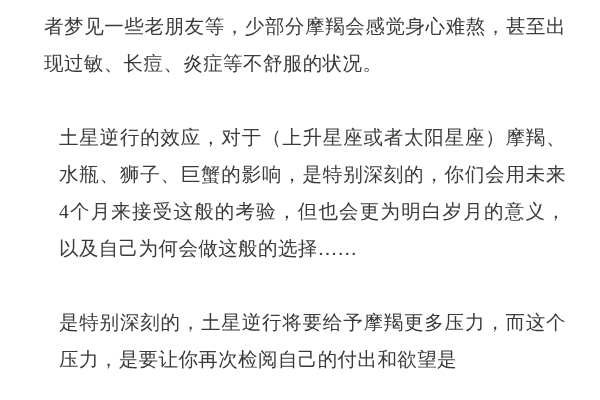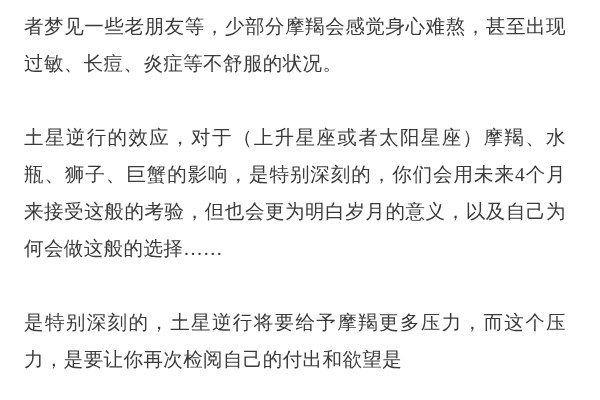--- a/index.html
+++ b/index.html
@@ -12,35 +12,36 @@
     background: #ffffff;
     font-family: "Liberation Serif", "DejaVu Serif", serif;
     overflow: hidden;
   }
   .page {
     position: relative;
     width: 600px;
     height: 380px;
     background: #ffffff;
     box-sizing: border-box;
-    padding: 8px 34px 0 24px;
+    padding: 8px 34px 0 44px;
     overflow: hidden;
   }
   .para {
     color: #3a3a3a;
     font-size: 19.5px;
     line-height: 37px;
     letter-spacing: 0.4px;
     text-align: justify;
     text-justify: inter-ideograph;
     margin: 0;
     word-break: break-all;
   }
   .para + .para {
     margin-top: 37px;
+    margin-left: 15px;
   }
   .clipped {
     
   }
 </style>
 </head>
 <body>
 
 <div class="page">
 

